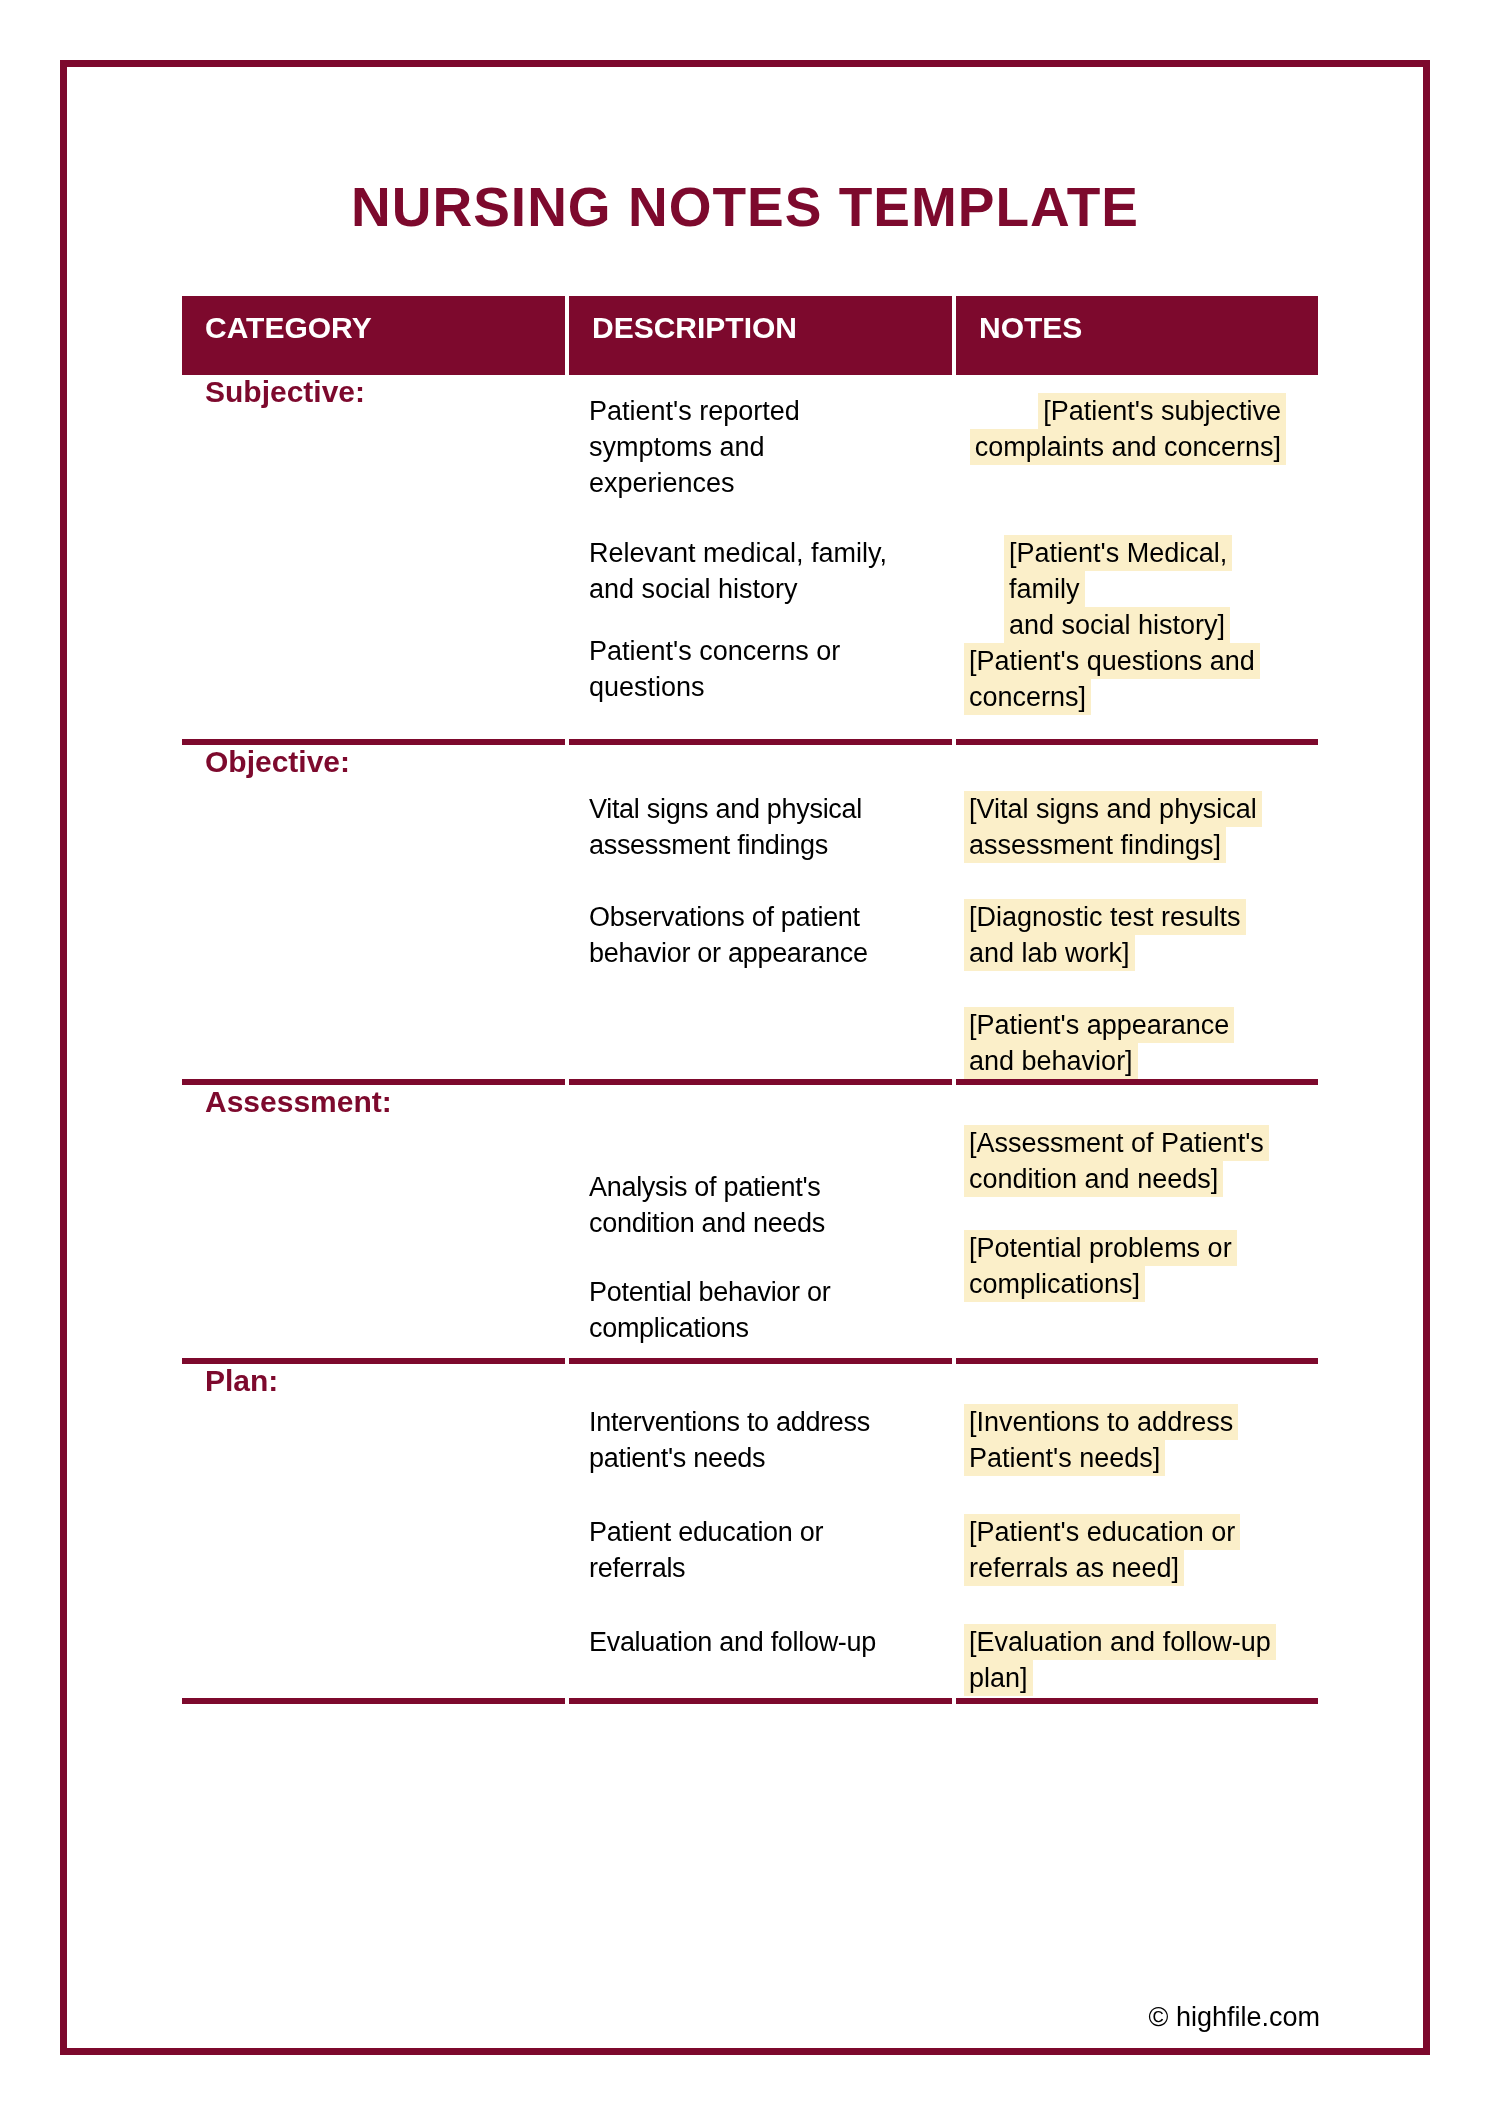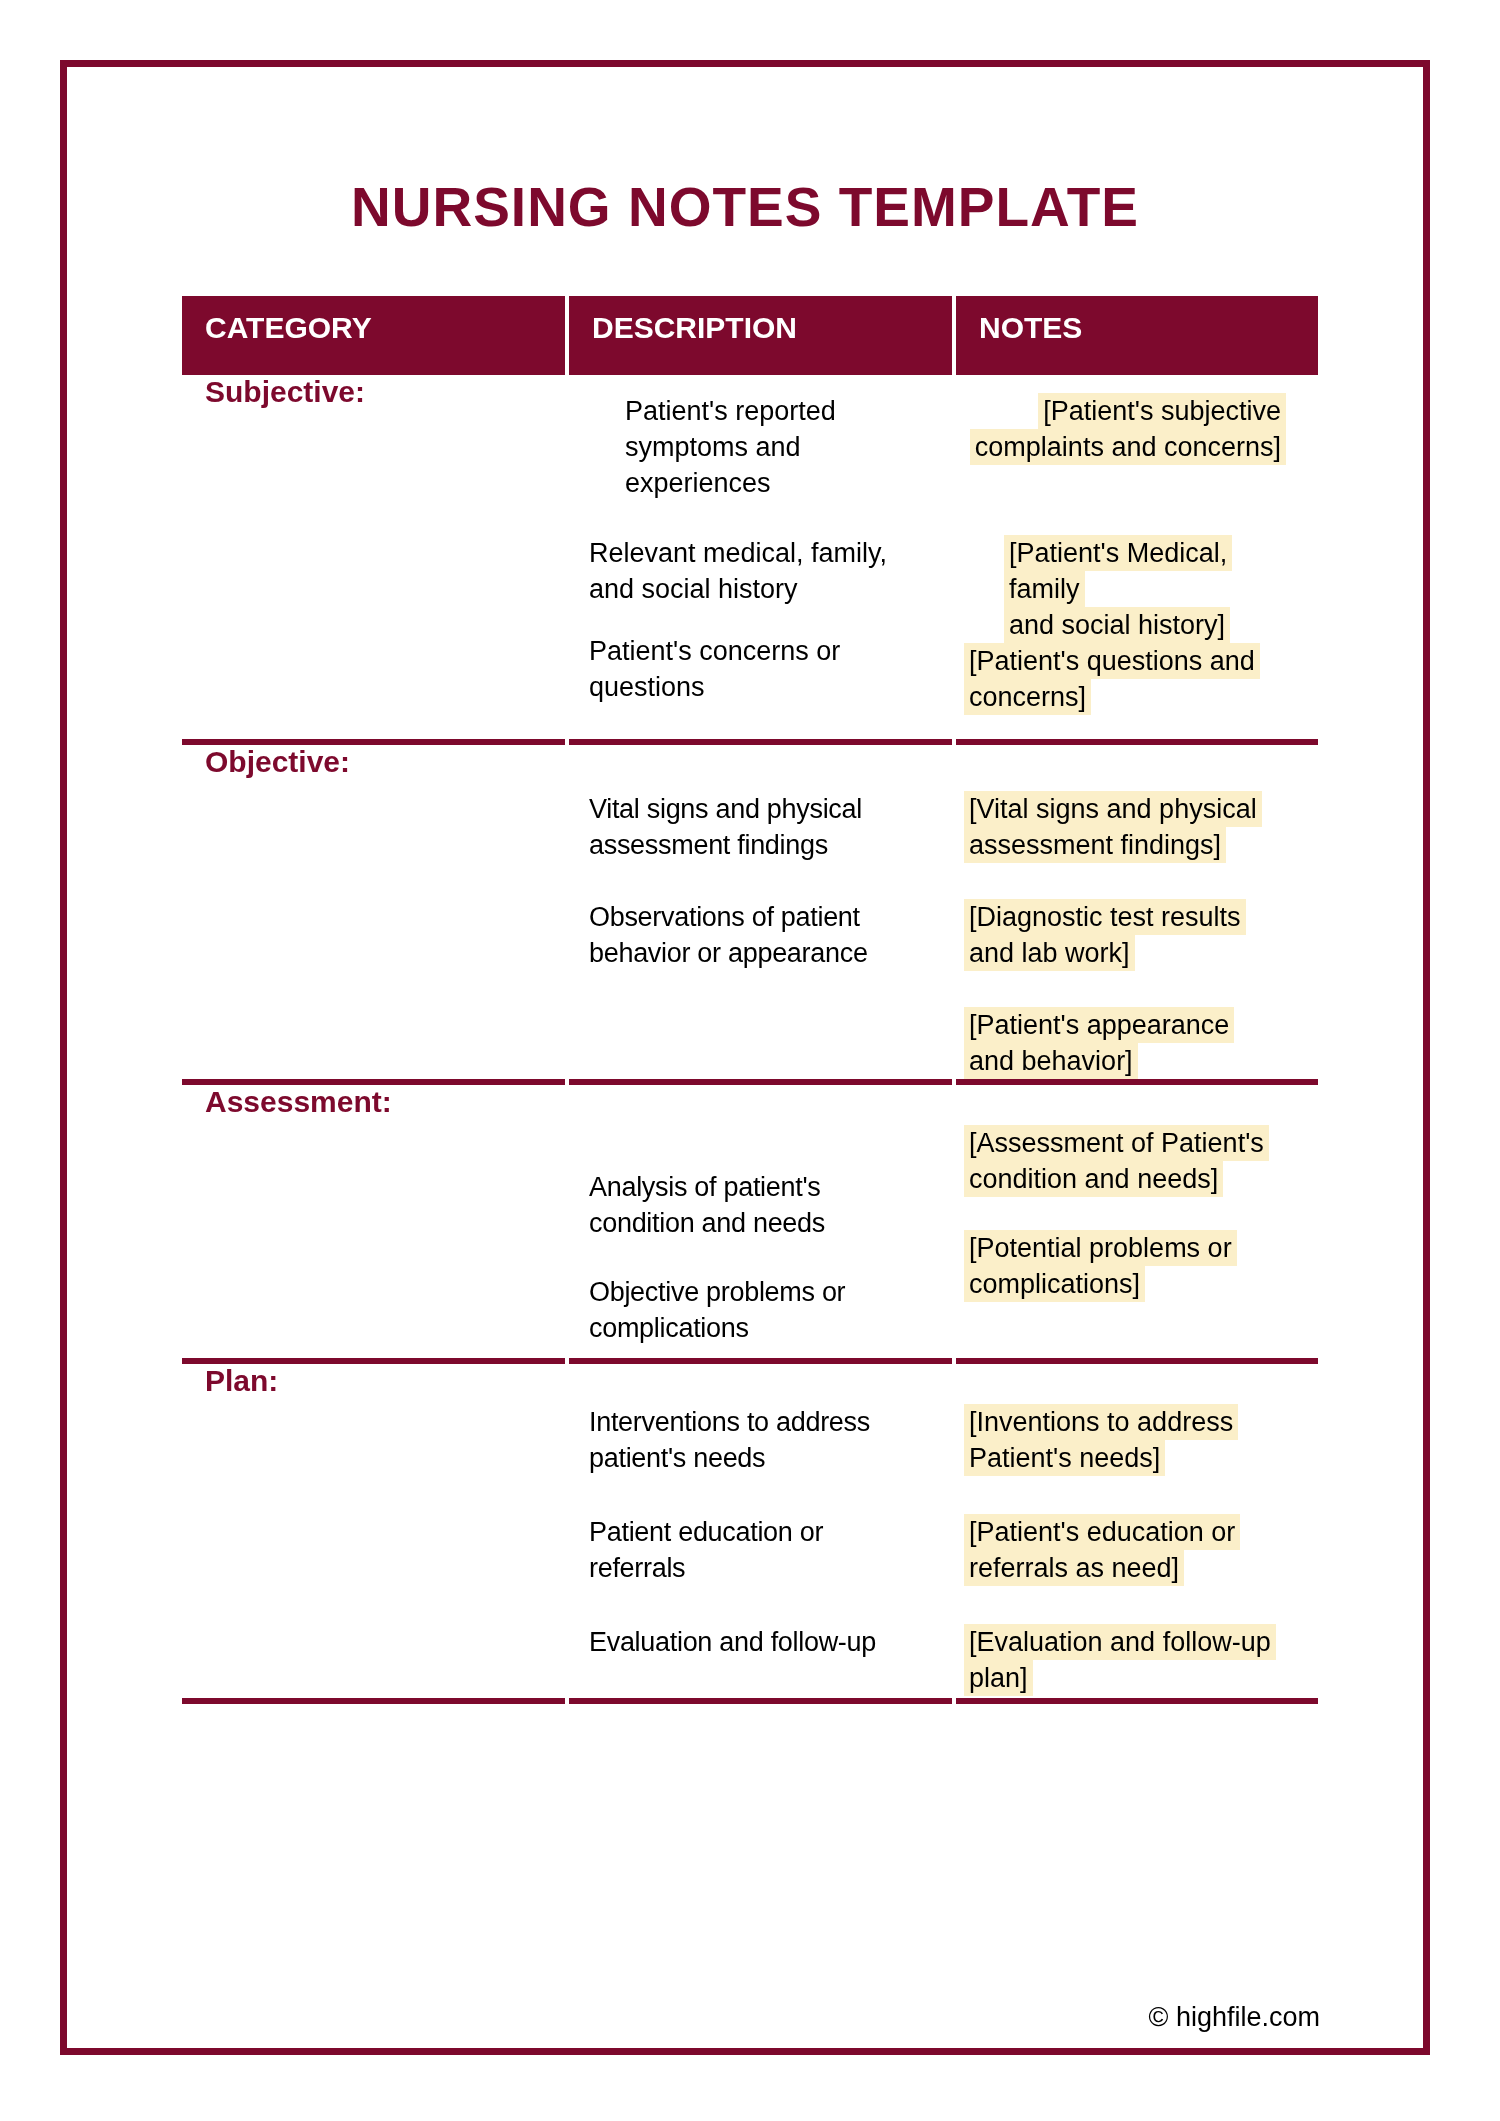--- a/index.html
+++ b/index.html
@@ -79,21 +79,21 @@
       <div class="th">CATEGORY</div>
       <div class="th">DESCRIPTION</div>
       <div class="th">NOTES</div>
     </div>
     <div id="table-body">
         <div class="section-row">
           <div class="cell cat-cell">
             <span class="cat-label">Subjective:</span>
           </div>
           <div class="cell desc-cell" style="padding-top: 18px;">
-            <div class="desc-item" style="min-height: 142px; margin-left: 36px;">Patient's reported
+            <div class="desc-item" style="min-height: 142px;">Patient's reported
 symptoms and
 experiences</div>
             <div class="desc-item" style="min-height: 98px;">Relevant medical, family,
 and social history</div>
             <div class="desc-item" style="min-height: 96px;">Patient's concerns or
 questions</div>
           </div>
           <div class="cell notes-cell" style="padding-top: 18px;">
             <div class="note-item" style="min-height: 142px; text-align: right;"><span class="note-hl">[Patient's subjective
 complaints and concerns]</span></div>
@@ -122,21 +122,21 @@
 and behavior]</span></div>
           </div>
         </div>
         <div class="section-row">
           <div class="cell cat-cell">
             <span class="cat-label alt">Assessment:</span>
           </div>
           <div class="cell desc-cell" style="padding-top: 40px;">
             <div class="desc-item alt" style="min-height: 105px; margin-top: 44px;">Analysis of patient's
 condition and needs</div>
-            <div class="desc-item alt" style="min-height: 84px;">Objective problems or
+            <div class="desc-item alt" style="min-height: 84px;">Potential behavior or
 complications</div>
           </div>
           <div class="cell notes-cell" style="padding-top: 40px;">
             <div class="note-item" style="min-height: 105px;"><span class="note-hl">[Assessment of Patient's
 condition and needs]</span></div>
             <div class="note-item" style="min-height: 84px;"><span class="note-hl">[Potential problems or
 complications]</span></div>
           </div>
         </div>
         <div class="section-row">

